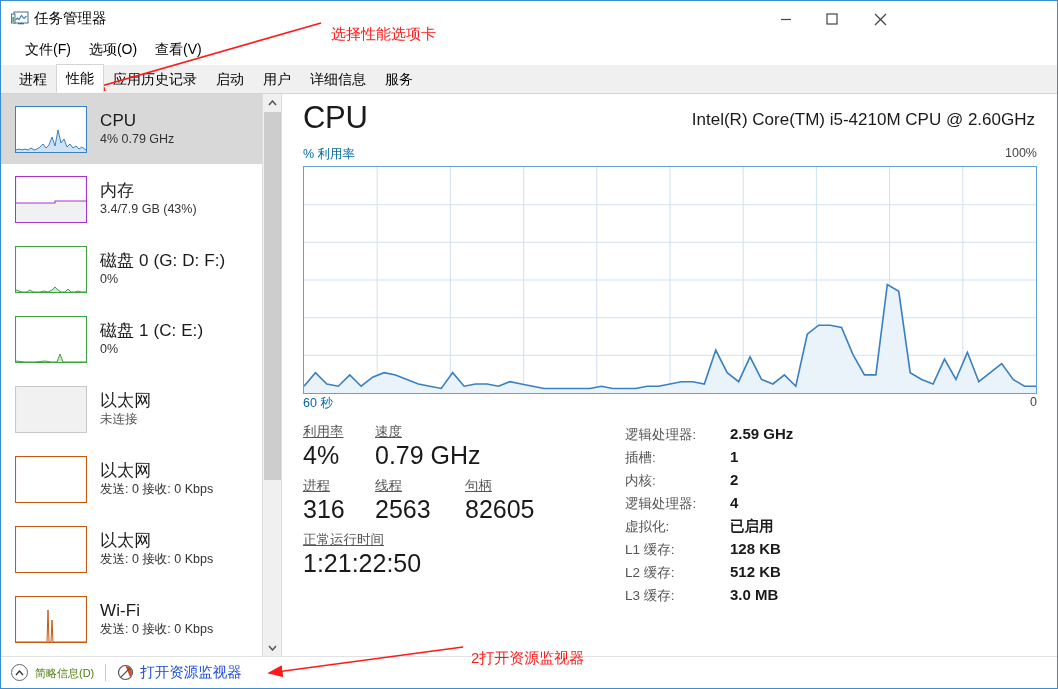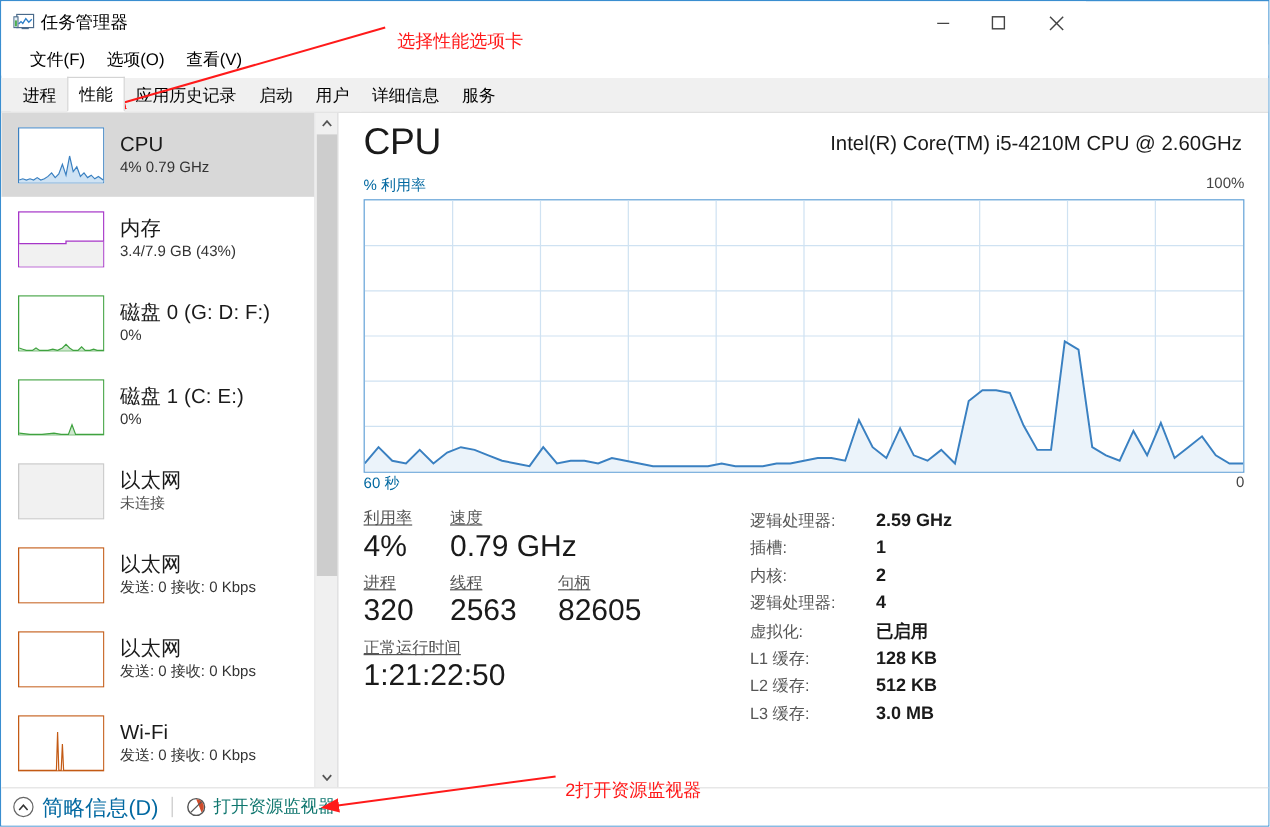--- a/index.html
+++ b/index.html
@@ -190,33 +190,33 @@
   .spec-val.big { font-size: 14.5px; }
 
   
   .statusbar {
     position: absolute; left: 0; bottom: 0; width: 1056px; height: 32px;
     background: #ffffff;
     border-top: 1px solid #e2e2e2;
     display: flex; align-items: center; padding-left: 10px;
   }
   .sb-link-fewer {
-    display: flex; align-items: center; font-size: 18px; color: #0369a1;
+    display: flex; align-items: flex-end; font-size: 11px; color: #4d7c0f;
     white-space: nowrap;
   }
   .chev-circle {
     width: 17px; height: 17px; border-radius: 50%;
     border: 1px solid #666; display: flex; align-items: center; justify-content: center;
     margin-right: 7px; font-size: 8px; color: #333;
   }
   .sb-sep {
     width: 1px; height: 17px; background: #c8c8c8; margin: 0 11px;
   }
   .sb-link-resmon {
-    display: flex; align-items: center; font-size: 14.5px; color: #0f766e;
+    display: flex; align-items: center; font-size: 14.5px; color: #1d4ed8;
     white-space: nowrap;
   }
   .resmon-icon {
     width: 17px; height: 17px; margin-right: 6px;
   }
 
   
   .anno-layer {
     position: absolute; left: 0; top: 0; width: 1058px; height: 689px;
     pointer-events: none;
@@ -461,21 +461,21 @@
             </div>
           </div>
 
           <div class="stat-group">
             <div class="stat-labels">
               <span class="stat-lab" style="width:72px">进程</span>
               <span class="stat-lab" style="width:90px">线程</span>
               <span class="stat-lab">句柄</span>
             </div>
             <div class="stat-values">
-              <span class="stat-val" style="width:72px">320</span>
+              <span class="stat-val" style="width:72px">316</span>
               <span class="stat-val" style="width:90px">2563</span>
               <span class="stat-val">82605</span>
             </div>
           </div>
 
           <div class="stat-group">
             <div class="stat-labels">
               <span class="stat-lab">正常运行时间</span>
             </div>
             <div class="stat-values">

